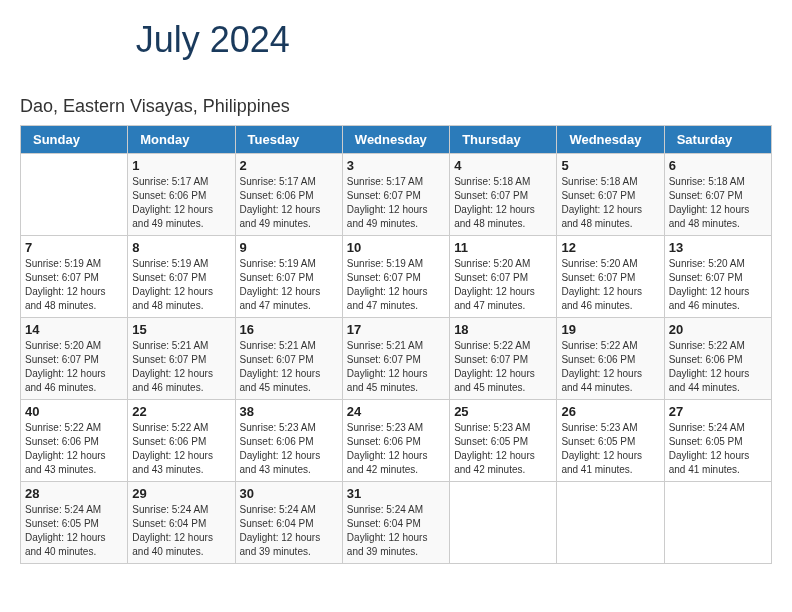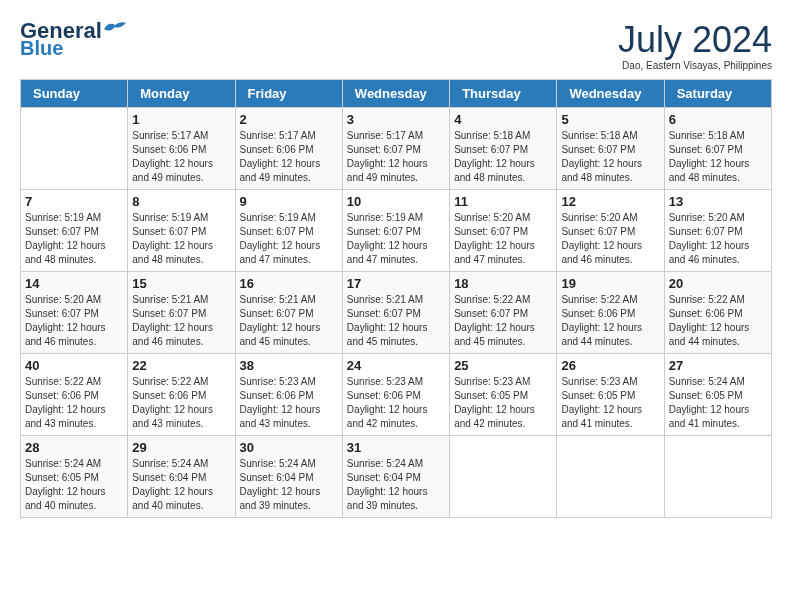--- a/index.html
+++ b/index.html
@@ -30,22 +30,23 @@
     .title-area {
       text-align: right;
     }
     .month-year {
       font-size: 36px;
       font-weight: normal;
       color: #1a3a5c;
       line-height: 1.1;
     }
     .location {
-      font-size: 10px;
+      font-size: 18px;
       color: #333;
+      margin-top: 36px;
     }
     table {
       width: 100%;
       border-collapse: collapse;
       margin-top: 8px;
     }
     thead tr th {
       background-color: #2b7bba;
       color: #fff;
       font-size: 13px;
@@ -80,43 +81,32 @@
       line-height: 1.4;
     }
     td.empty {
       background: #fff !important;
     }
   </style>
 </head>
 <body>
 
 <div class="header-area">
-  <div class="logo">
-    <div style="display:flex; align-items:center;">
-      <span class="logo-text">
-        <span style="color:#1a3a5c;">General</span>
-      </span>
-      <svg width="22" height="16" viewBox="0 0 22 16" style="margin-left:2px; margin-top:-4px;">
-        <path d="M0,8 Q5,0 11,4 Q16,0 22,2 Q16,8 11,6 Q6,12 0,8Z" fill="#2b7bba"></path>
-      </svg>
-    </div>
-    <span class="logo-text" style="color:#2b7bba; font-size:20px; margin-top:-4px;">Blue</span>
-  </div>
   <div class="title-area">
     <div class="month-year">July 2024</div>
     <div class="location">Dao, Eastern Visayas, Philippines</div>
   </div>
 </div>
 
 <table>
   <thead>
     <tr id="header-row">
     <th>Sunday</th>
         <th>Monday</th>
-        <th>Friday</th>
+        <th>Tuesday</th>
         <th>Wednesday</th>
         <th>Thursday</th>
         <th>Wednesday</th>
         <th>Saturday</th>
       </tr>
   </thead>
   <tbody id="calendar-body">
   <tr>
         <td class="empty"></td>
         <td>

